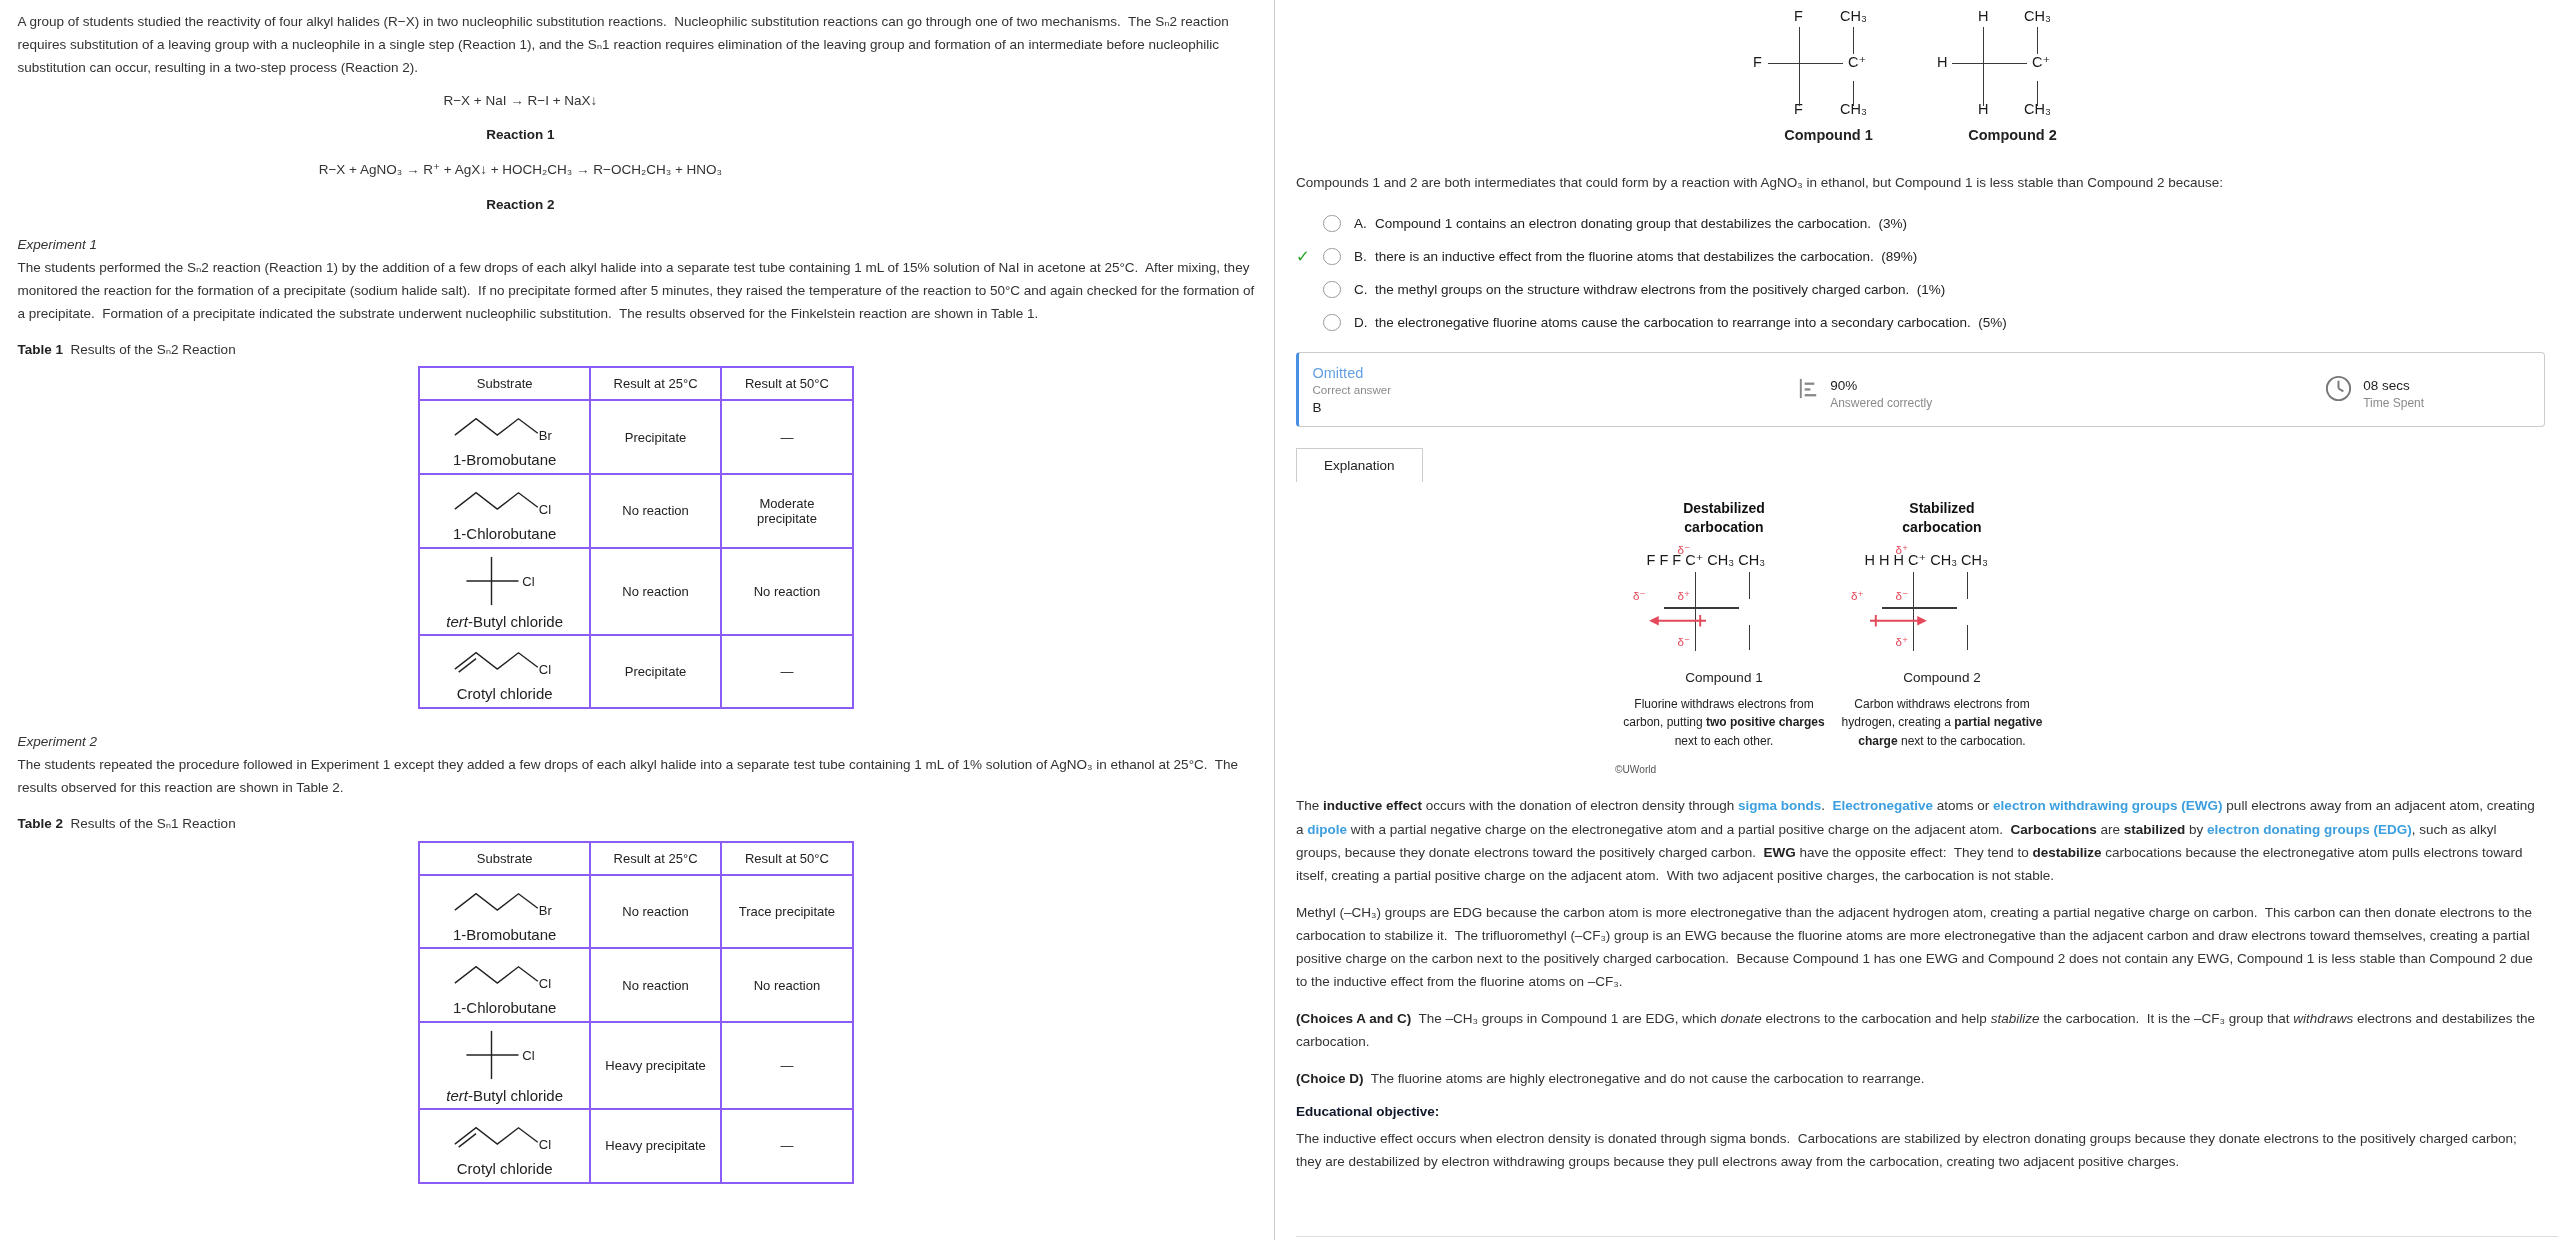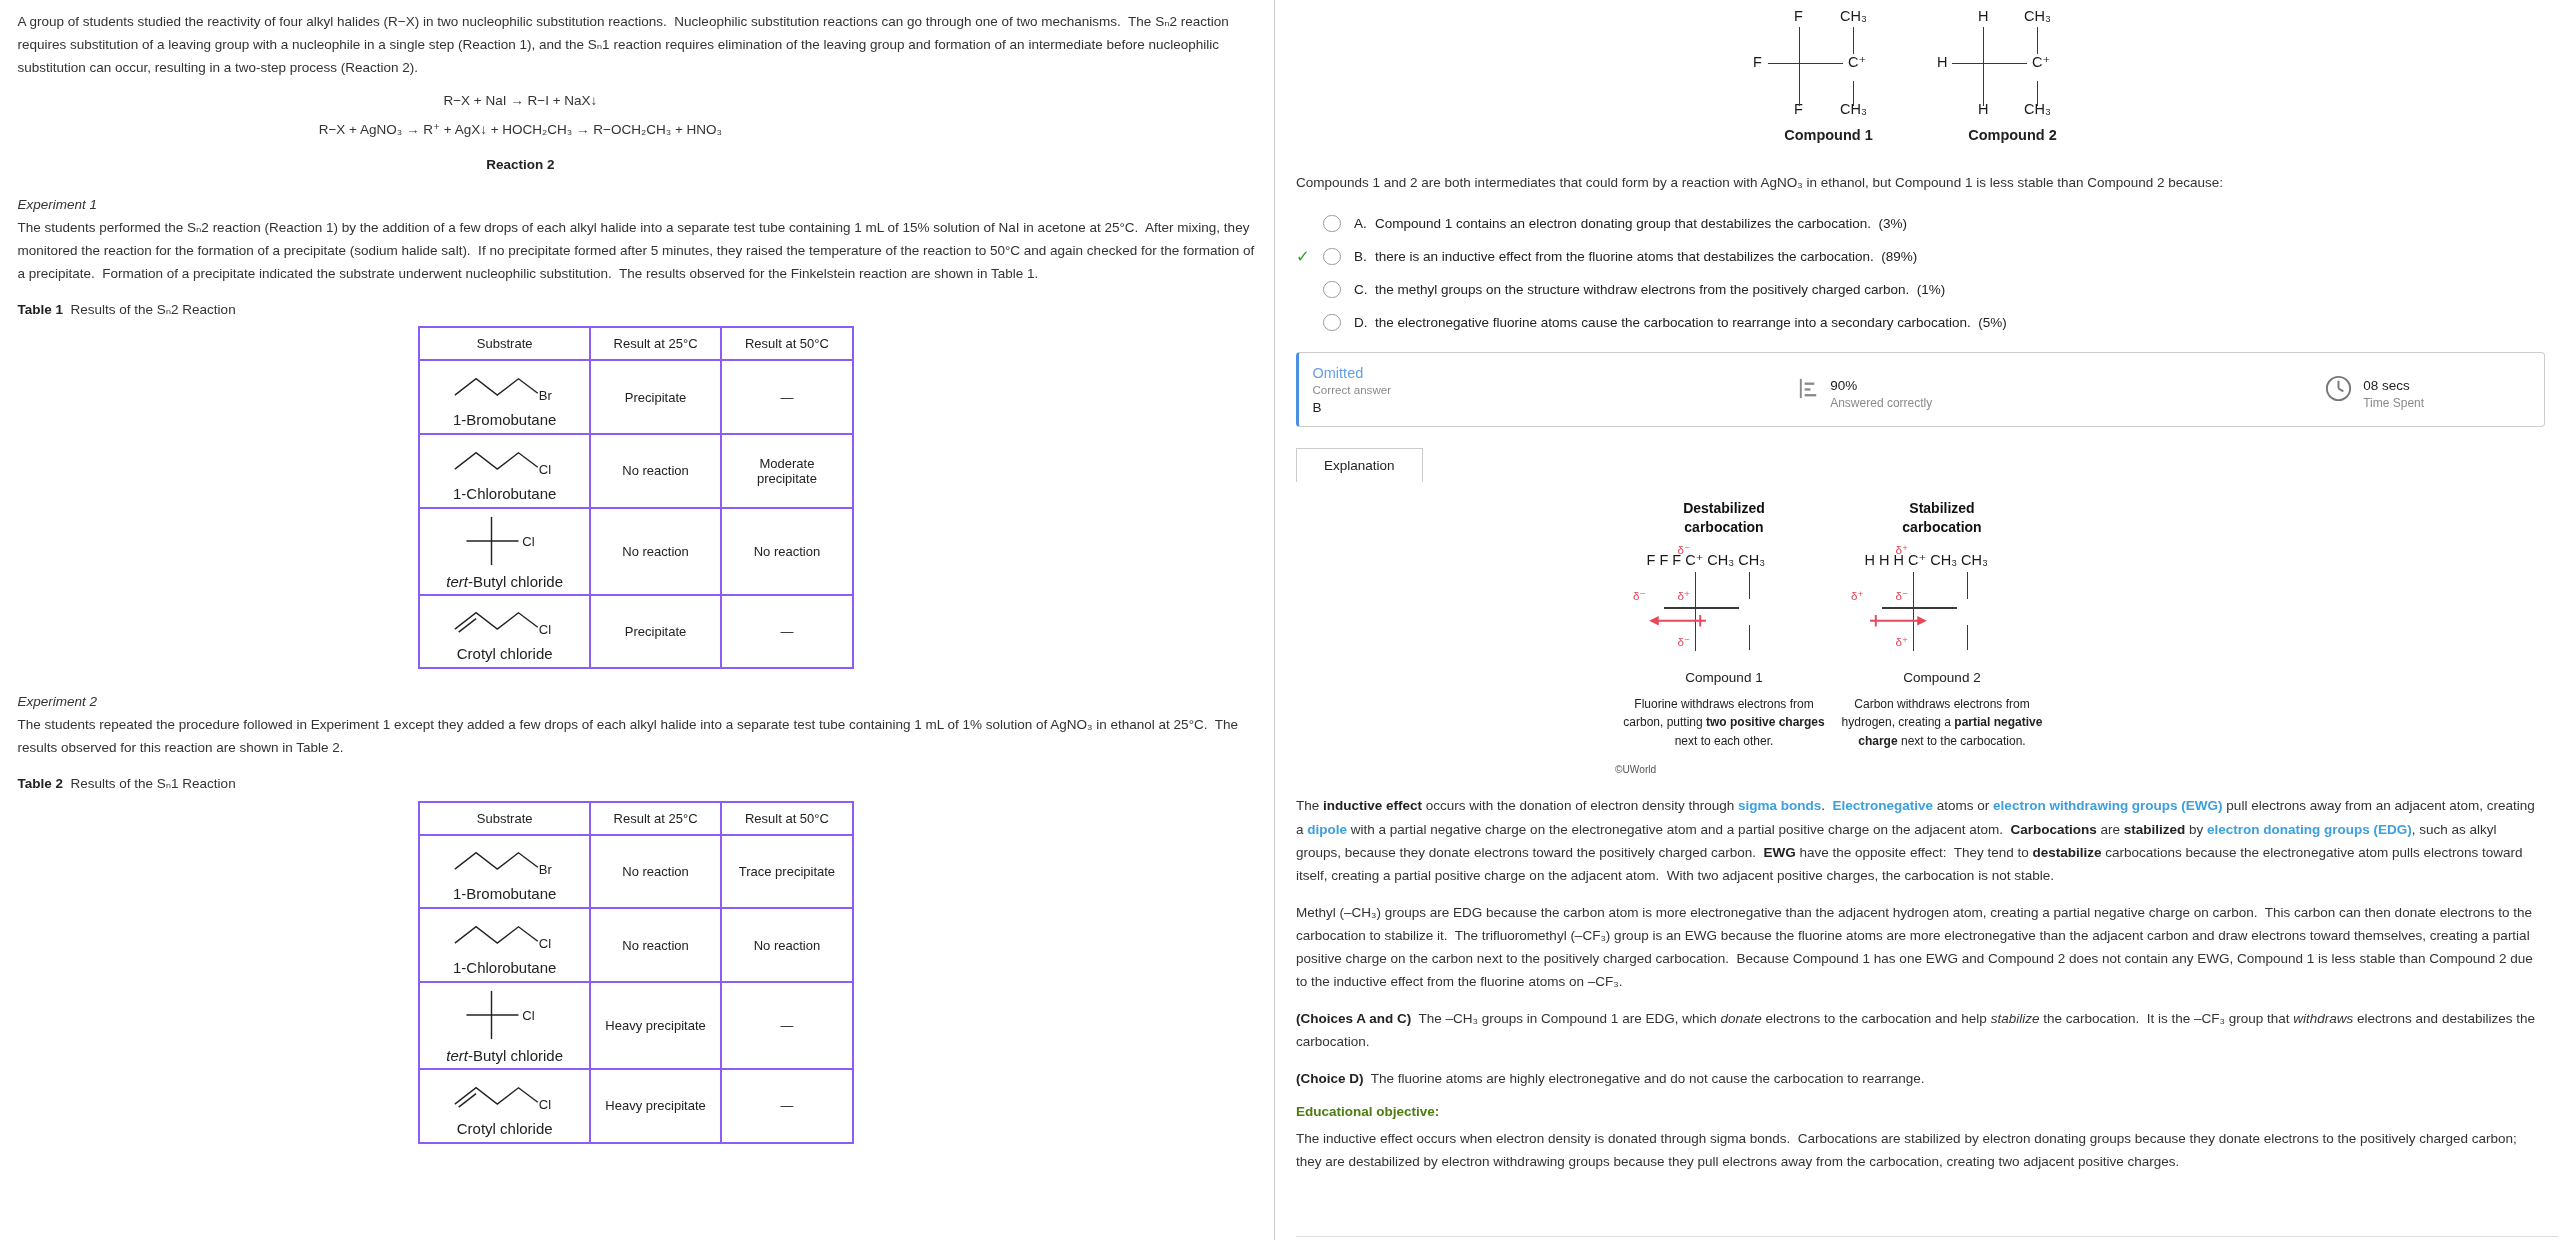--- a/index.html
+++ b/index.html
@@ -78,34 +78,35 @@
   .delta{position:absolute;color:#e5485a;font-size:11.6px;line-height:10.6px;}
   .d-top{left:31px;top:-7.7px;}
   .d-left{left:-13.5px;top:39px;}
   .d-mid{left:31px;top:39px;}
   .d-bottom{left:31px;top:85px;}
   .dipole{position:absolute;left:1.9px;top:62px;}
   .fig-cmp{font-size:13.5px;color:#222;margin-top:9.7px;}
   .fig-cap{font-size:12px;line-height:1.55;margin-top:9.7px;color:#222;}
   .credit{font-size:10.2px;color:#555;margin-top:13.5px;}
   .expl-text{margin-top:19.3px;}
-  .edu-title{font-weight:700;color:#4d7c0f;margin:3.9px 0 7.7px 0;}
+  .edu-title{font-weight:700;color:#0f172a;margin:3.9px 0 7.7px 0;}
   .bottom-divider{position:absolute;left:21px;right:9.7px;bottom:3.9px;border-top:1px solid #ddd;}
   svg text{font-family:"Liberation Sans","DejaVu Sans",sans-serif;}
 </style>
 </head>
 <body>
 
 <div class="wrap">
 
   <div class="panel-left">
     <p class="para pw"><span>A group of students studied the reactivity of four alkyl halides (R−X) in two nucleophilic substitution reactions.  Nucleophilic substitution reactions can go through one of two mechanisms.  The Sₙ2 reaction requires substitution of a leaving group with a nucleophile in a single step (Reaction 1), and the Sₙ1 reaction requires elimination of the leaving group and formation of an intermediate before nucleophilic substitution can occur, resulting in a two-step process (Reaction 2).</span></p>
 
     <div class="eqblock">
       <div class="eqline">R−X + NaI → R−I + NaX↓</div>
+      <div class="eqlabel">Reaction 1</div>
       <div class="eqline">R−X + AgNO₃ → R⁺ + AgX↓ + HOCH₂CH₃ → R−OCH₂CH₃ + HNO₃</div>
       <div class="eqlabel">Reaction 2</div>
     </div>
 
     <div class="expname">Experiment 1</div>
     <p class="para pw"><span>The students performed the Sₙ2 reaction (Reaction 1) by the addition of a few drops of each alkyl halide into a separate test tube containing 1 mL of 15% solution of NaI in acetone at 25°C.  After mixing, they monitored the reaction for the formation of a precipitate (sodium halide salt).  If no precipitate formed after 5 minutes, they raised the temperature of the reaction to 50°C and again checked for the formation of a precipitate.  Formation of a precipitate indicated the substrate underwent nucleophilic substitution.  The results observed for the Finkelstein reaction are shown in Table 1.</span></p>
     <div class="tablecap pw"><span class="rs-b">Table 1</span><span>  Results of the Sₙ2 Reaction</span></div>
 
     <table class="chem">
       <tbody>

